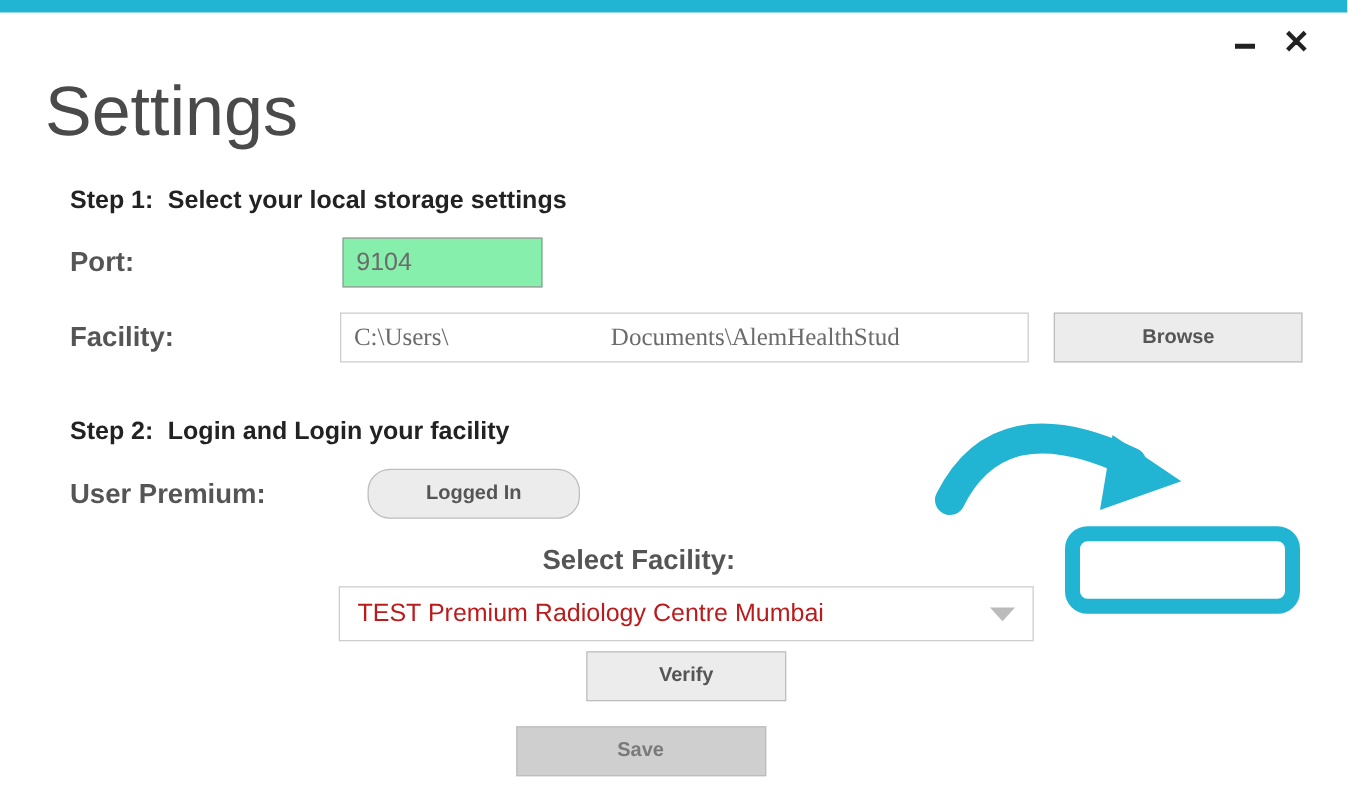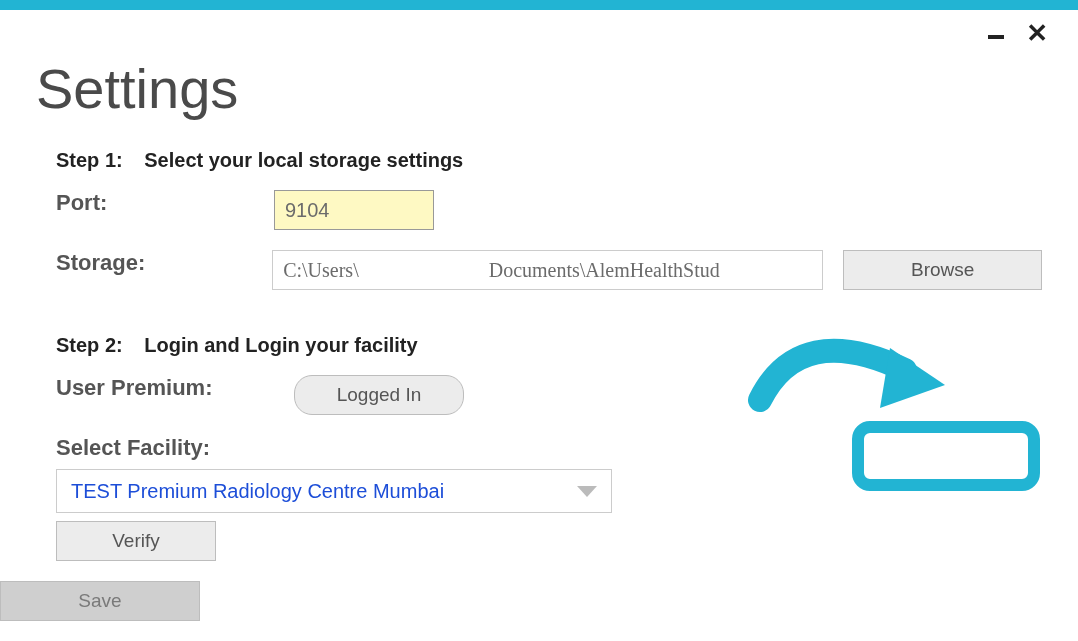--- a/index.html
+++ b/index.html
@@ -45,58 +45,58 @@
   }
   .content {
     padding: 28px 36px 0 56px;
   }
   .step-heading {
     font-size: 20px;
     font-weight: 700;
     color: #222;
     margin-bottom: 18px;
   }
-  .step-heading .step-label { margin-right: 16px; }
+  .step-heading .step-label { margin-right: 6px; }
   .row {
     display: flex;
-    align-items: flex-start;
+    align-items: center;
     margin-bottom: 20px;
     gap: 8px;
   }
   .field-label {
     width: 210px;
     font-size: 22px;
     font-weight: 600;
     color: #555;
   }
   .port-input {
     width: 160px;
     height: 40px;
     border: 1px solid #999;
     font-size: 20px;
     padding: 4px 10px;
     color: #6b6b6b;
-    background: #fef9c3;
+    background: #86efac;
   }
   .storage-input {
     width: 556px;
     height: 40px;
     border: 1px solid #ccc;
     font-size: 20px;
     padding: 4px 10px;
     color: #6b6b6b;
     background: #fff;
     font-family: Liberation Serif, serif;
   }
   .btn {
     height: 40px;
     border: 1px solid #bdbdbd;
     background: #ececec;
-    font-size: 19px;
-    font-weight: 400;
+    font-size: 16px;
+    font-weight: 700;
     color: #555;
     cursor: pointer;
     padding: 0 24px;
   }
   .btn-browse { width: 200px; margin-left: 12px; }
   .btn-logged { width: 170px; border-radius: 18px; }
   .btn-verify { width: 160px; position: relative; z-index: 2; }
   .btn-save {
     width: 200px;
     background: #cfcfcf;
@@ -110,40 +110,40 @@
     height: 44px;
     border: 1px solid #ccc;
     display: flex;
     align-items: center;
     padding: 0 14px;
     justify-content: space-between;
     cursor: pointer;
   }
   .select-value {
     font-size: 20px;
-    color: #1d4ed8;
+    color: #b91c1c;
   }
   .chevron {
     width: 0; height: 0;
     border-left: 10px solid transparent;
     border-right: 10px solid transparent;
     border-top: 11px solid #bbb;
   }
   .verify-highlight {
     position: absolute;
     width: 188px;
     height: 70px;
     border: 12px solid #22b4d3;
     border-radius: 18px;
     pointer-events: none;
     z-index: 3;
   }
   .save-row {
     display: flex;
-    justify-content: flex-start;
+    justify-content: center;
     padding-right: 53px;
     margin-top: 20px;
   }
   .arrow-wrap {
     position: absolute;
     pointer-events: none;
     z-index: 4;
   }
 </style>
 </head>
@@ -164,21 +164,21 @@
     <span class="step-label">Step 1:</span>
     <span>Select your local storage settings</span>
   </div>
 
   <div class="row">
     <div class="field-label">Port:</div>
     <input class="port-input" type="text" value="9104" style="">
   </div>
 
   <div class="row">
-    <div class="field-label">Storage:</div>
+    <div class="field-label">Facility:</div>
     <input class="storage-input" type="text" value="C:\Users\                          Documents\AlemHealthStud" style="">
     <button class="btn btn-browse">Browse</button>
   </div>
 
   <div class="step2-block">
     <div class="step-heading">
       <span class="step-label">Step 2:</span>
       <span>Login and Login your facility</span>
     </div>
 

